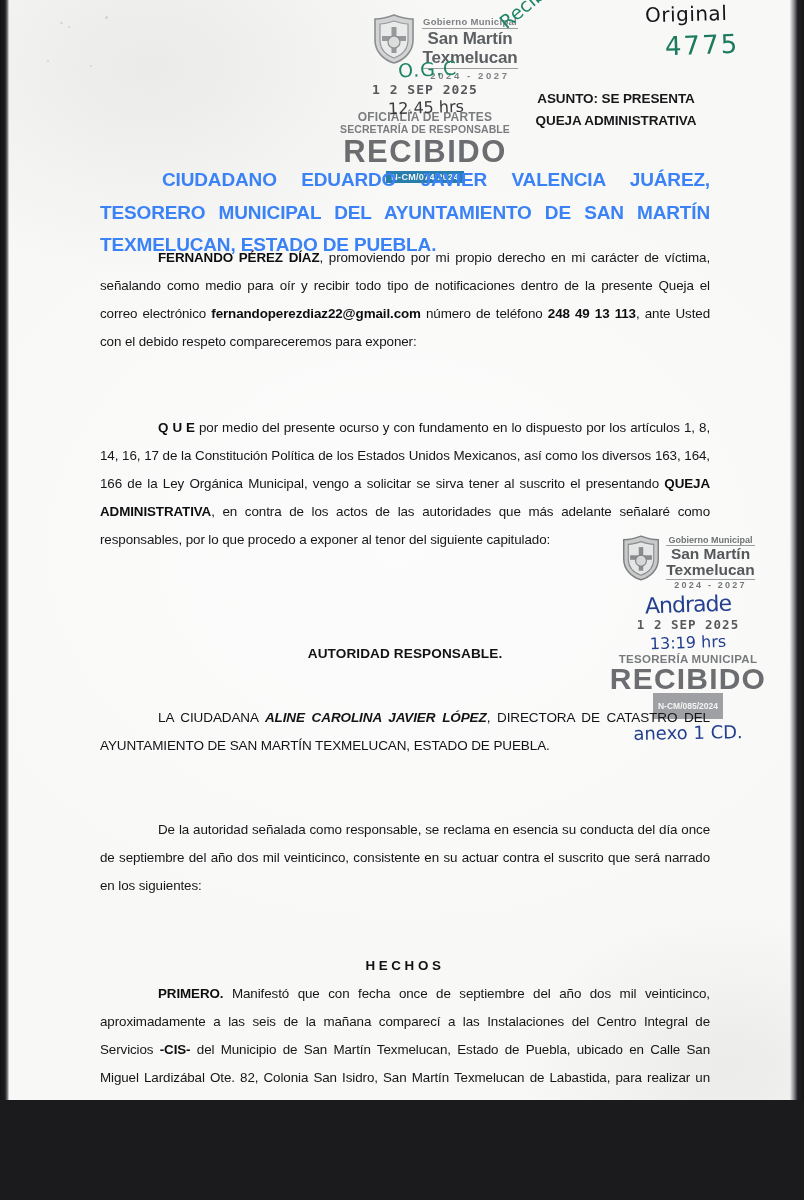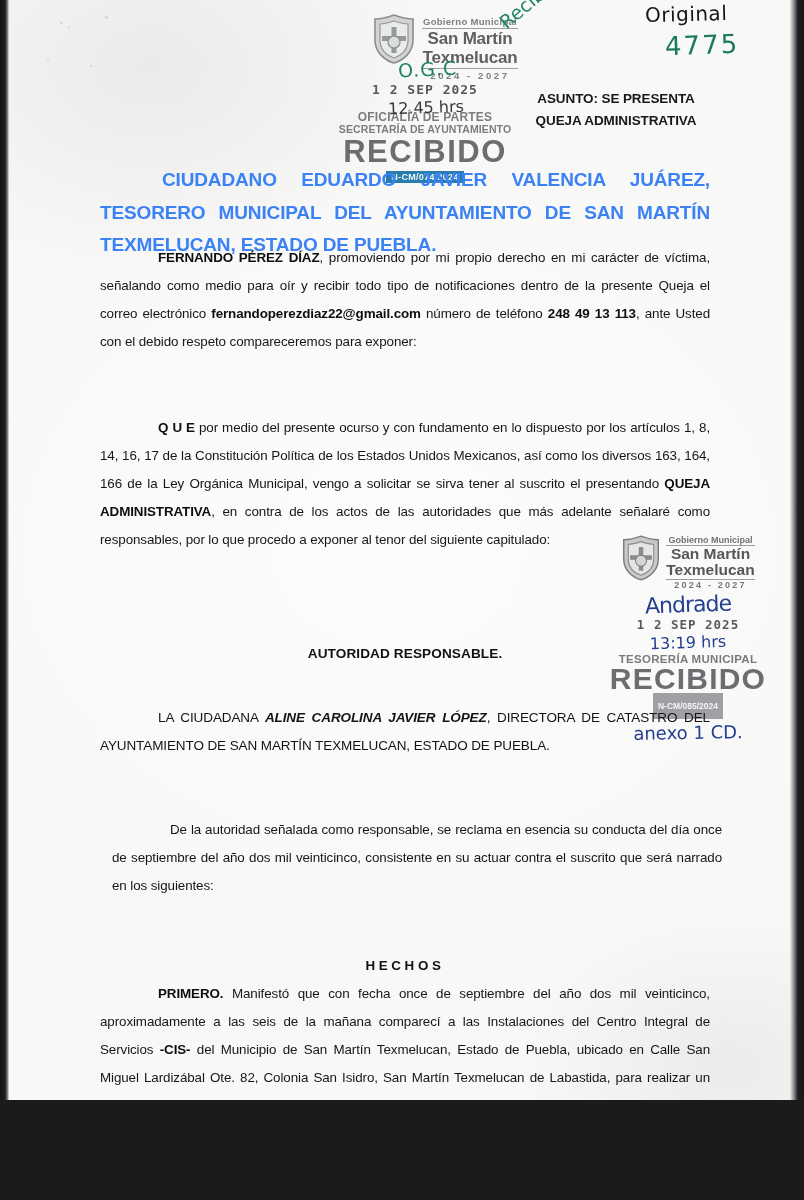--- a/index.html
+++ b/index.html
@@ -204,21 +204,21 @@
     color: #161618;
     line-height: 2.08;
     text-align: justify;
     letter-spacing: -.1px;
   }
   .para b { font-weight: 700; color: #0e0e10; }
   .para .ind { display: inline-block; width: 58px; }
 
   .p1 { top: 244px; }
   .p2 { top: 414px; }
-  .p3 { top: 816px; margin-left: 12px; }
+  .p3 { top: 816px; }
   .p4 { top: 980px; }
 
   .center-head {
     position: absolute;
     left: 100px;
     width: 610px;
     text-align: center;
     font-weight: 700;
     color: #121214;
   }
@@ -278,21 +278,21 @@
 
     <div class="handwrite hw-original">Original</div>
     <div class="handwrite hw-4775">4775</div>
     <div class="handwrite hw-ogc">O.G.C</div>
     <div class="handwrite hw-recibocd">Recibo C.D.</div>
 
     <div class="stamp1">
       <div class="st-date">1 2 SEP 2025</div>
       <div class="st-office">
         <span>OFICIALÍA DE PARTES</span>
-        <small>SECRETARÍA DE AYUNTAMIENTO</small>
+        <small>SECRETARÍA DE RESPONSABLE</small>
       </div>
       <div class="st-recibido">RECIBIDO</div>
       <span class="st-ref">N-CM/074/2024</span>
     </div>
     <div class="handwrite hw-time1">12.45 hrs</div>
 
     <div class="asunto">
       <b>ASUNTO:</b><span> SE PRESENTA</span><br>
       <span>QUEJA ADMINISTRATIVA</span>
     </div>

